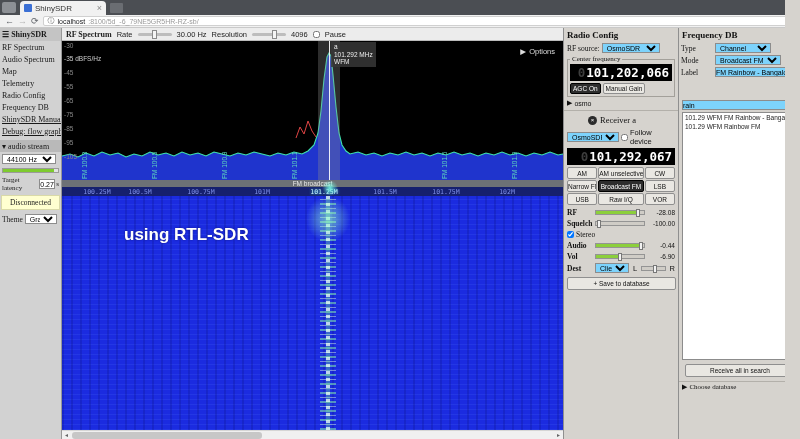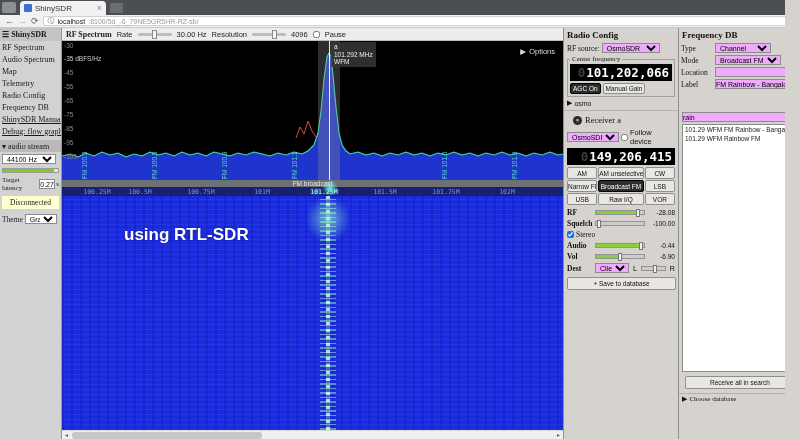--- a/index.html
+++ b/index.html
@@ -85,36 +85,36 @@
 
   
   #hscroll { position:absolute; left:0; top:402px; width:501px; height:9px; background:#f0f0f0; border-top:1px solid #d5d5d5; }
   #hscroll .arr { position:absolute; top:0; width:9px; height:8px; font-size:5px; color:#666; text-align:center; line-height:8px; }
   #hscroll .arr.l { left:0; } #hscroll .arr.r { right:0; }
   #hscroll .thumb { position:absolute; left:10px; top:1px; width:190px; height:7px; background:#c7c7c7; border-radius:3px; }
 
   
   .panel { position:absolute; top:0; height:411px; background:#d6d3ce; border-left:1px solid #8f8f8f; font-size:7.5px; color:#111; }
   .phdr { font-family:"Liberation Serif", serif; font-weight:bold; font-size:9px; padding:2px 3px; }
-  .panel select, .panel input[type=text] { font-size:7px; height:10px; border:1px solid #8c8c8c; background:#f0abfc; font-family:"Liberation Sans", sans-serif; width:100%; }
+  .panel select, .panel input[type=text] { font-size:7px; height:10px; border:1px solid #8c8c8c; background:#7dd3fc; font-family:"Liberation Sans", sans-serif; width:100%; }
   .pbtn { font-size:6.5px; background:#e9e7e2; border:1px solid #8f8f8f; border-radius:2px; padding:1px 2px; font-family:"Liberation Sans", sans-serif; color:#111; }
   .pbtn.sel { background:#2d2d2d; color:#fff; border-color:#000; }
 
   
   #radio { left:563px; width:115px; }
   .rrow { display:flex; align-items:center; gap:2px; padding:1px 3px; }
   .rrow .lab { font-family:"Liberation Serif", serif; white-space:nowrap; }
   #cf-fieldset { border:1px solid #a3a09a; margin:1px 3px; padding:1px 2px 2px; }
   #cf-fieldset legend { font-family:"Liberation Serif", serif; font-size:7px; padding:0 2px; }
   .freqdisp { background:#000; height:17px; display:flex; align-items:center; justify-content:flex-end; gap:1px; padding:0 3px; font-family:"DejaVu Sans Mono", monospace; font-size:12.5px; font-weight:bold; color:#fff; letter-spacing:0; }
   .freqdisp .dim { color:#3d3d3d; }
   .btnrow { display:flex; gap:2px; padding:2px 0 0; }
   .disc { font-size:7px; padding:1px 3px; display:flex; gap:2px; align-items:center; }
   .divider { border-top:1px solid #b3b0aa; margin:2px 0; }
-  #rx-title { display:flex; align-items:center; gap:3px; padding:2px 9px; }
+  #rx-title { display:flex; align-items:center; gap:3px; padding:2px 0;margin-left:24px; }
   #rx-close { width:9px; height:9px; border-radius:50%; background:#2b2b2b; color:#fff; font-size:6px; line-height:9px; text-align:center; flex:none; }
   #rx-title .t { font-family:"Liberation Serif", serif; font-size:8.5px; }
   #modes { display:grid; grid-template-columns:1fr 1.5fr 1fr; gap:1px; margin:2px 3px; }
   #modes .pbtn { white-space:nowrap; overflow:hidden; text-align:center; padding:1.5px 0; }
   .sliderrow { display:flex; align-items:center; gap:4px; padding:1px 3px; }
   .sliderrow .slbl { font-family:"Liberation Serif", serif; font-weight:bold; width:24px; flex:none; }
   .sliderrow .sval { width:26px; flex:none; text-align:right; font-size:6.5px; }
   .strack { flex:1; height:5px; background:#cfccc6; border:1px solid #949494; position:relative; }
   .sfill { position:absolute; left:0; top:0; bottom:0; background:#8ccf3c; }
   .sthumb { position:absolute; top:-2px; width:4px; height:8px; background:#f2f2f2; border:1px solid #777; }
@@ -301,21 +301,21 @@
         <span id="rx-close">×</span>
         <span class="t">Receiver a</span>
       </div>
       <div class="rrow">
         <select style="width:52px"><option>OsmoSDR</option></select>
         <input type="checkbox" class="cb" style="">
         <span>Follow device</span>
       </div>
       <div class="freqdisp" style="margin:1px 3px">
         <span class="dim">0</span>
-        <span>149,206,415</span>
+        <span>101,292,067</span>
       </div>
       <div id="modes">
         <button class="pbtn">AM</button>
         <button class="pbtn">AM unselective</button>
         <button class="pbtn">CW</button>
         <button class="pbtn">Narrow FM</button>
         <button class="pbtn sel">Broadcast FM</button>
         <button class="pbtn">LSB</button>
         <button class="pbtn">USB</button>
         <button class="pbtn">Raw I/Q</button>
@@ -372,24 +372,20 @@
       <div class="phdr">Frequency DB</div>
       <div class="frow">
         <span class="lab">Type</span>
         <select style="width:56px"><option>Channel</option></select>
       </div>
       <div class="frow">
         <span class="lab">Mode</span>
         <select style="width:66px"><option>Broadcast FM</option></select>
       </div>
       <div class="frow">
-        <span class="lab">Location</span>
-        <input type="text" value="" style="">
-      </div>
-      <div class="frow">
         <span class="lab">Label</span>
         <input type="text" value="FM Rainbow - Bangalore" style="">
       </div>
       <input type="text" id="db-search" value="rain" style="">
       <div id="db-list">
         <div class="item">101.29 WFM FM Rainbow - Bangalore</div>
         <div class="item">101.29 WFM Rainbow FM</div>
         <div id="db-vscroll">
           <span class="a u">▲</span>
           <span class="a d">▼</span>

